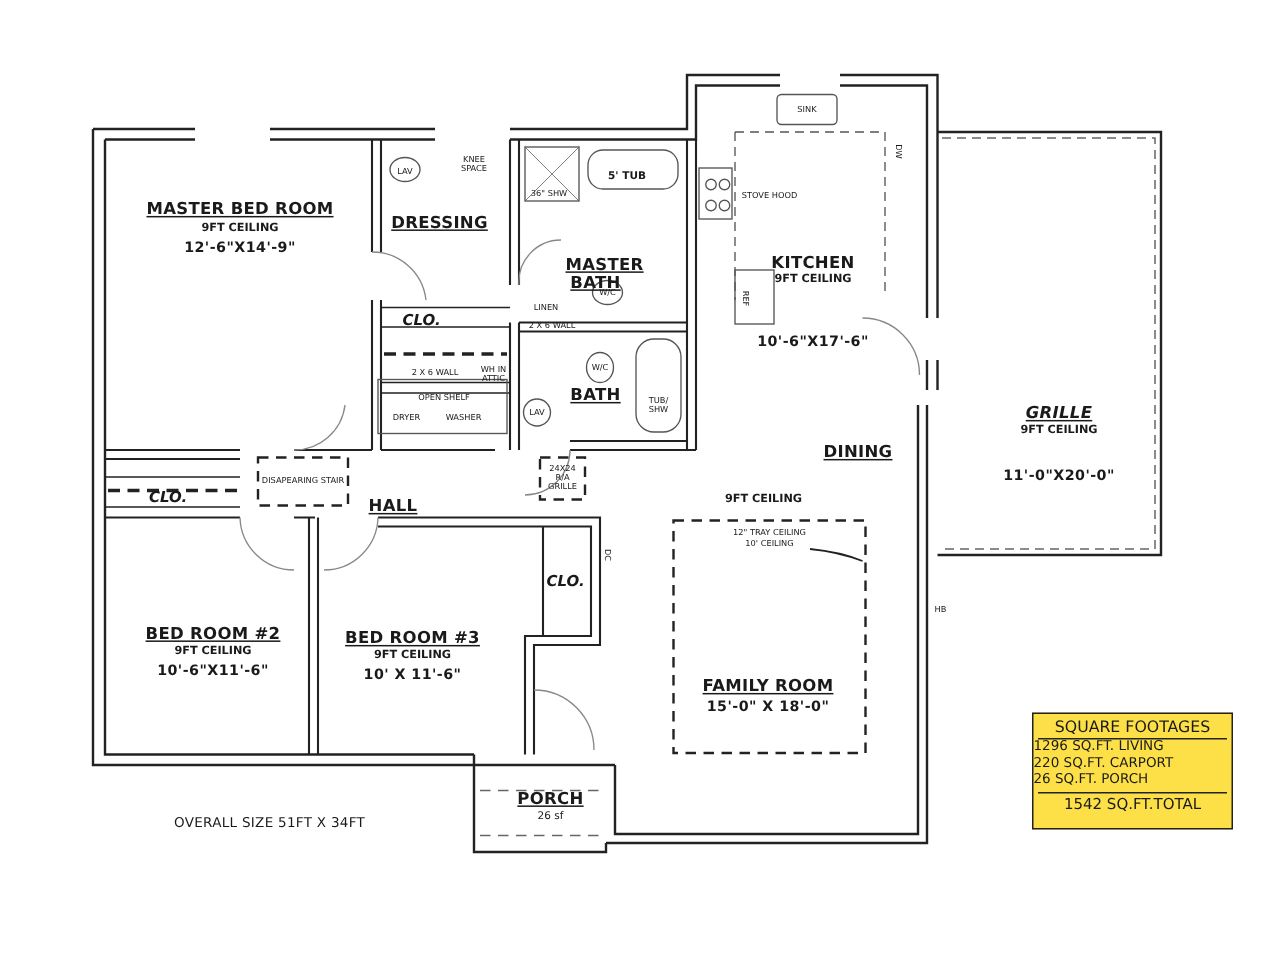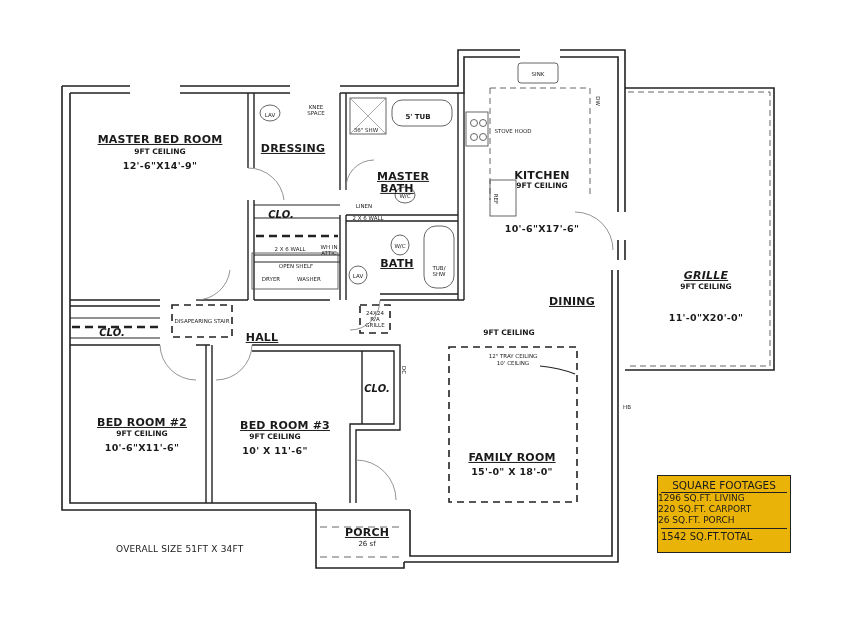--- a/index.html
+++ b/index.html
@@ -6,24 +6,24 @@
   #stage { position:relative; width:855px; height:638px; overflow:hidden; background:#fff; font-family:"DejaVu Sans", sans-serif; color:#1a1a1a; }
   svg#plan { position:absolute; left:0; top:0; }
   .lbl { position:absolute; white-space:nowrap; transform:translate(-50%,-50%); text-align:center; line-height:1.1; }
   .room { font-size:11px; font-weight:bold; text-decoration:underline; letter-spacing:0.2px; }
   .ceil { font-size:7.5px; font-weight:bold; }
   .dim { font-size:9.5px; font-weight:bold; letter-spacing:0.3px; }
   .tiny { font-size:5.5px; }
   .small { font-size:7px; }
   .clo { font-size:10px; font-style:italic; font-weight:bold; }
   .fix { font-size:7px; font-weight:bold; }
-  #sqft { position:absolute; left:657px; top:475px; width:132px; height:76px; border:1.5px solid #222; background:#eab308; font-size:9px; }
+  #sqft { position:absolute; left:688px; top:475px; width:132px; height:76px; border:1.5px solid #222; background:#fde047; font-size:9px; }
   #sqft .t { text-align:center; font-size:10.5px; padding-top:3px; border-bottom:1.2px solid #222; margin:0 3px; padding-bottom:1px; }
   #sqft .row { text-align:left; line-height:11px; }
-  #sqft .tot { border-top:1.2px solid #222; margin:2px 3px 0; text-align:left; font-size:10px; padding-top:2px; }
+  #sqft .tot { border-top:1.2px solid #222; margin:2px 3px 0; text-align:center; font-size:10px; padding-top:2px; }
   #overall { position:absolute; left:116px; top:544px; font-size:9px; letter-spacing:0.2px; }
 </style>
 </head>
 <body>
 
 <div id="stage">
   <svg id="plan" width="855" height="638" viewBox="0 0 855 638">
     <g fill="none" stroke="#222" stroke-width="1.6">
 
       <g>
@@ -129,21 +129,21 @@
   <div class="lbl dim" style="left:706px;top:318px">11'-0"X20'-0"</div>
 
   <div class="lbl room" style="left:397px;top:264px">BATH</div>
   <div class="lbl room" style="left:262px;top:338px">HALL</div>
   <div class="lbl room" style="left:572px;top:302px">DINING</div>
 
   <div class="lbl room" style="left:142px;top:423px">BED ROOM #2</div>
   <div class="lbl ceil" style="left:142px;top:434px">9FT CEILING</div>
   <div class="lbl dim" style="left:142px;top:448px">10'-6"X11'-6"</div>
 
-  <div class="lbl room" style="left:285px;top:426px">BED ROOM #3</div>
+  <div class="lbl room" style="left:275px;top:426px">BED ROOM #3</div>
   <div class="lbl ceil" style="left:275px;top:437px">9FT CEILING</div>
   <div class="lbl dim" style="left:275px;top:451px">10' X 11'-6"</div>
 
   <div class="lbl ceil" style="left:509px;top:333px">9FT CEILING</div>
   <div class="lbl tiny" style="left:513px;top:356px">12" TRAY CEILING</div>
   <div class="lbl tiny" style="left:513px;top:363px">10' CEILING</div>
   <div class="lbl room" style="left:512px;top:458px">FAMILY ROOM</div>
   <div class="lbl dim" style="left:512px;top:472px">15'-0" X 18'-0"</div>
 
   <div class="lbl room" style="left:367px;top:533px">PORCH</div>

